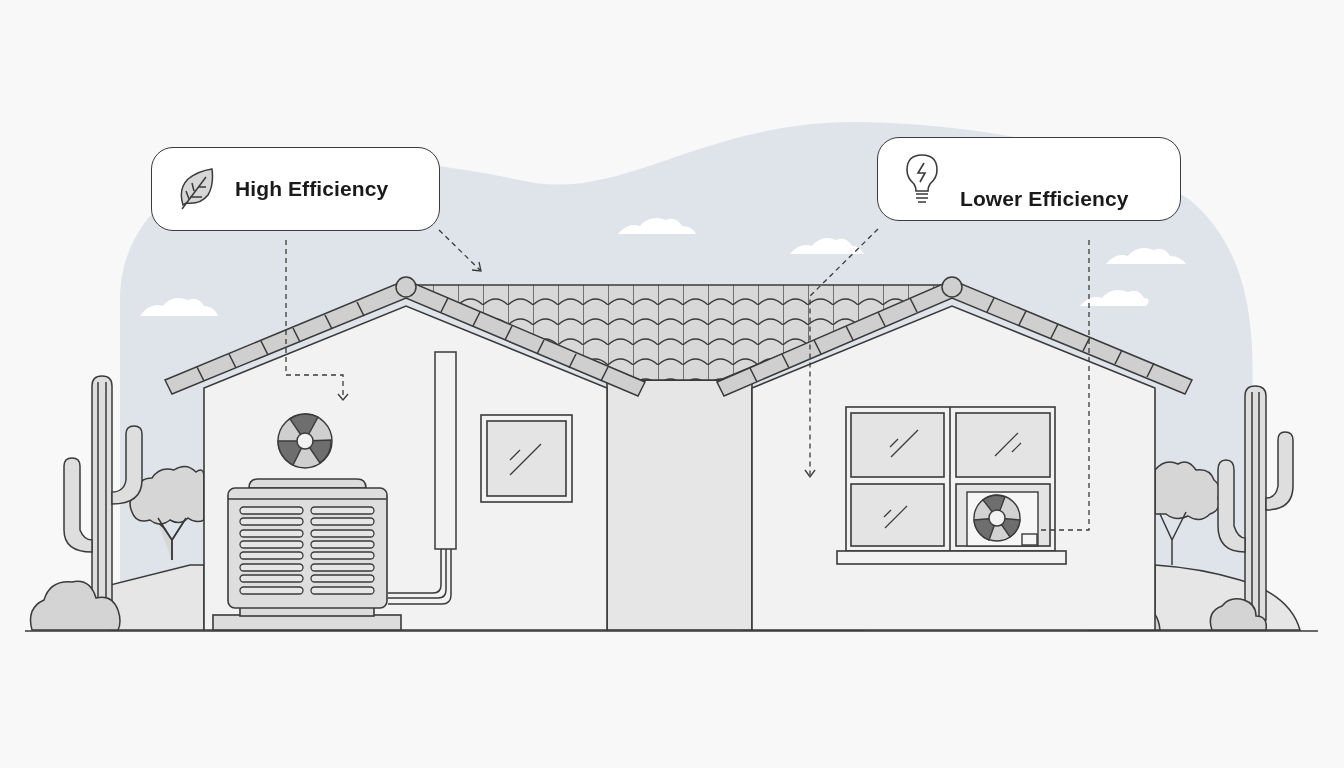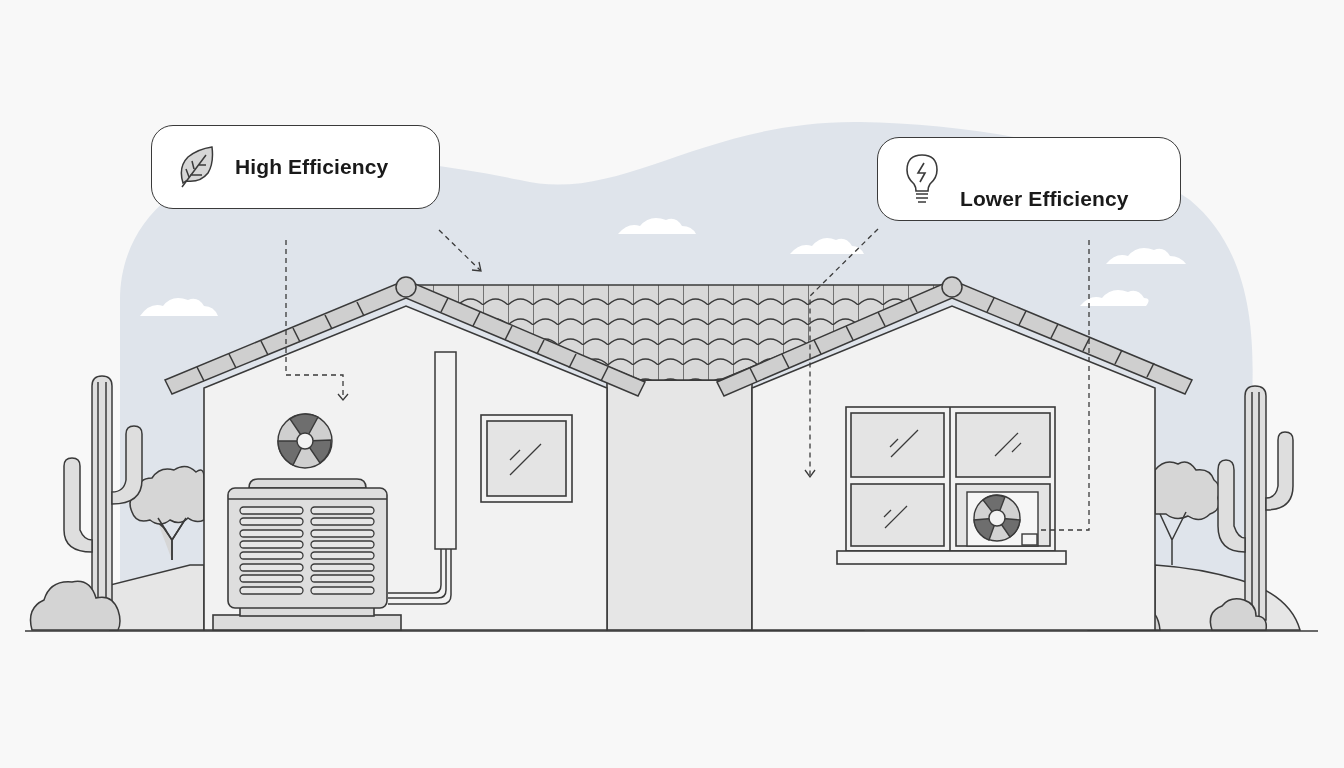--- a/index.html
+++ b/index.html
@@ -8,21 +8,21 @@
   .label-box {
     position: absolute; box-sizing: border-box;
     background: #ffffff; border: 1.5px solid #3a3a3a; border-radius: 22px;
     display: flex; align-items: center;
   }
   .label-box .txt {
     font-family: "Liberation Sans", sans-serif; font-weight: bold;
     font-size: 21px; color: #1a1a1a; letter-spacing: 0.1px;
   }
   .label-box .ico { display: inline-block; }
-  #label-high { left: 151px; top: 125px; width: 289px; height: 84px; }
+  #label-high { left: 151px; top: 147px; width: 289px; height: 84px; }
   #label-high .ico { margin-left: 26px; width: 38px; height: 44px; }
   #label-high .txt { margin-left: 19px; }
   #label-low { left: 877px; top: 137px; width: 304px; height: 84px; }
   #label-low .ico { margin-left: 24px; width: 40px; height: 56px; }
   #label-low .txt { margin-left: 18px; margin-top: 40px; }
 </style>
 </head>
 <body>
 
 <svg id="scene" viewBox="0 0 1344 768" xmlns="http://www.w3.org/2000/svg">

